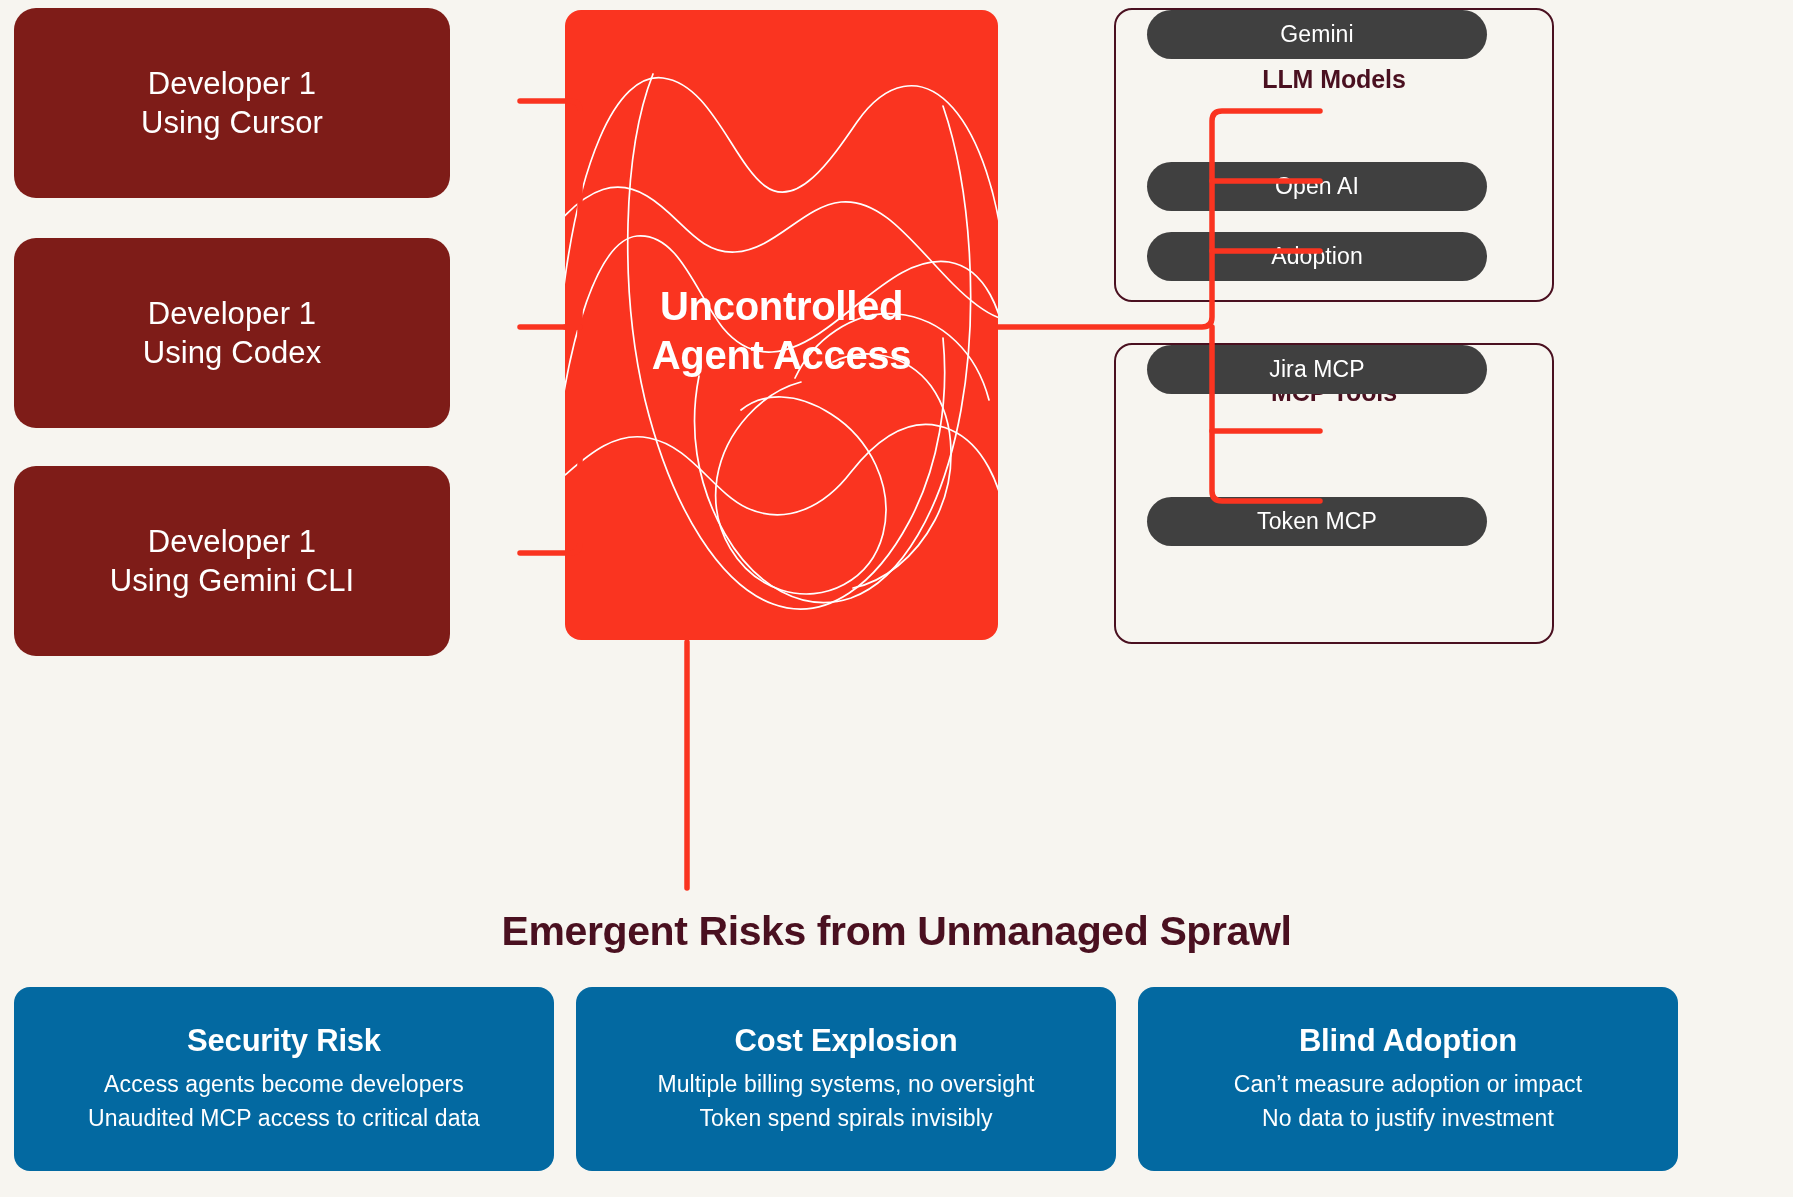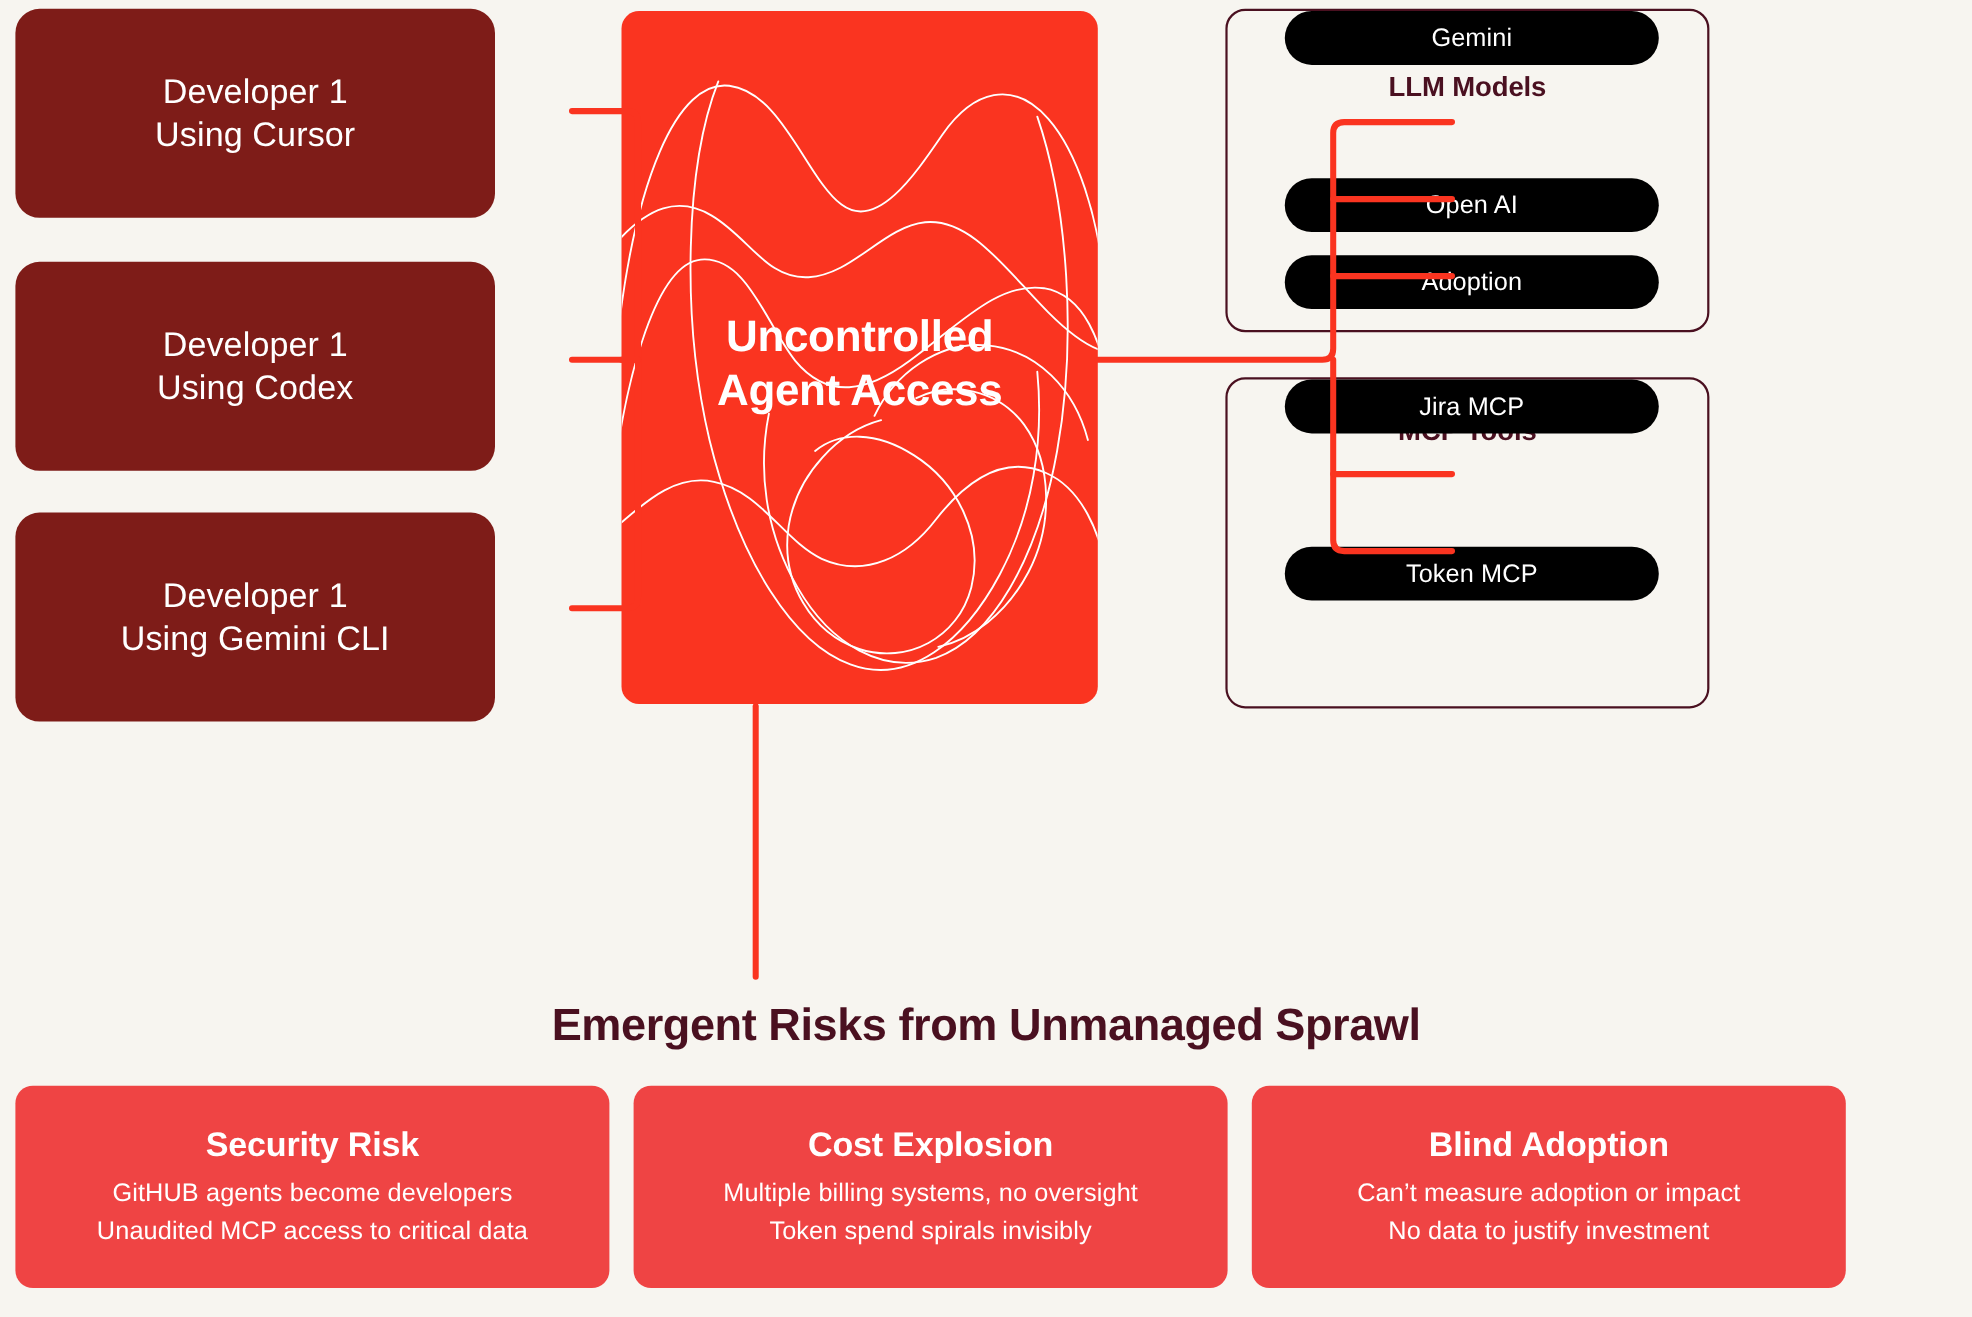--- a/index.html
+++ b/index.html
@@ -100,24 +100,24 @@
     color: #4A1020;
     font-size: 25px;
     font-weight: bold;
     letter-spacing: -0.1px;
   }
   #group-llm .group-title { top: 55px; }
   #group-mcp .group-title { top: 33px; }
 
   .pill {
     position: absolute;
-    left: 52px;
+    left: 31px;
     width: 340px;
     height: 49px;
-    background: #000000;
+    background: #404040;
     border-radius: 26px;
     color: #FFFFFF;
     display: flex;
     align-items: center;
     justify-content: center;
     font-size: 23px;
     letter-spacing: 0.1px;
   }
   #group-llm .pill:nth-of-type(1) { top: 82px; }
   #group-llm .pill:nth-of-type(2) { top: 152px; }
@@ -135,21 +135,21 @@
     font-size: 41px;
     font-weight: bold;
     letter-spacing: -0.4px;
   }
 
   
   .risk-card {
     position: absolute;
     top: 987px;
     height: 184px;
-    background: #ef4444;
+    background: #0369a1;
     border-radius: 16px;
     color: #FFFFFF;
     display: flex;
     flex-direction: column;
     align-items: center;
     justify-content: center;
     text-align: center;
     padding: 0 12px;
     box-sizing: border-box;
   }
@@ -245,21 +245,21 @@
     </div>
     <div class="pill">
       <span>Jira MCP</span>
     </div>
   </div>
 
   <div id="bottom-heading">Emergent Risks from Unmanaged Sprawl</div>
 
   <div class="risk-card" id="risk-1">
     <div class="risk-title">Security Risk</div>
-    <div class="risk-line">GitHUB agents become developers</div>
+    <div class="risk-line">Access agents become developers</div>
     <div class="risk-line">Unaudited MCP access to critical data</div>
   </div>
   <div class="risk-card" id="risk-2">
     <div class="risk-title">Cost Explosion</div>
     <div class="risk-line">Multiple billing systems, no oversight</div>
     <div class="risk-line">Token spend spirals invisibly</div>
   </div>
   <div class="risk-card" id="risk-3">
     <div class="risk-title">Blind Adoption</div>
     <div class="risk-line">Can’t measure adoption or impact</div>

